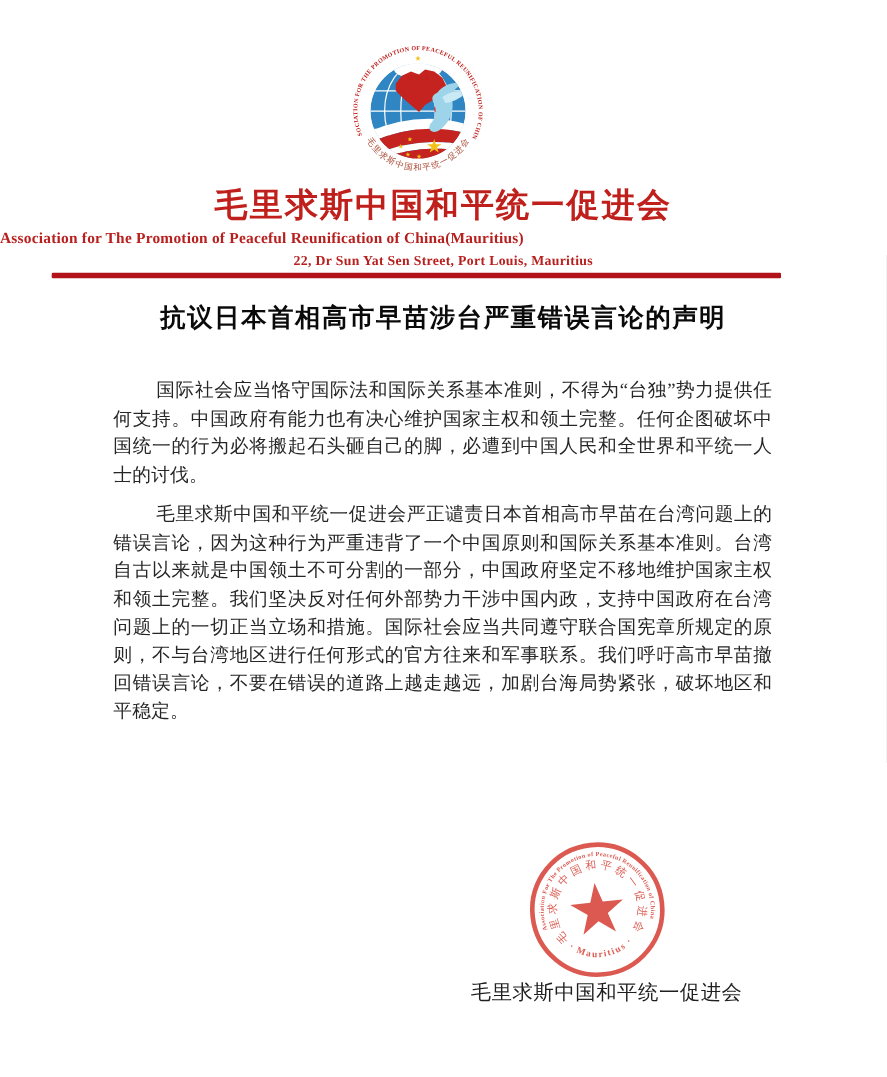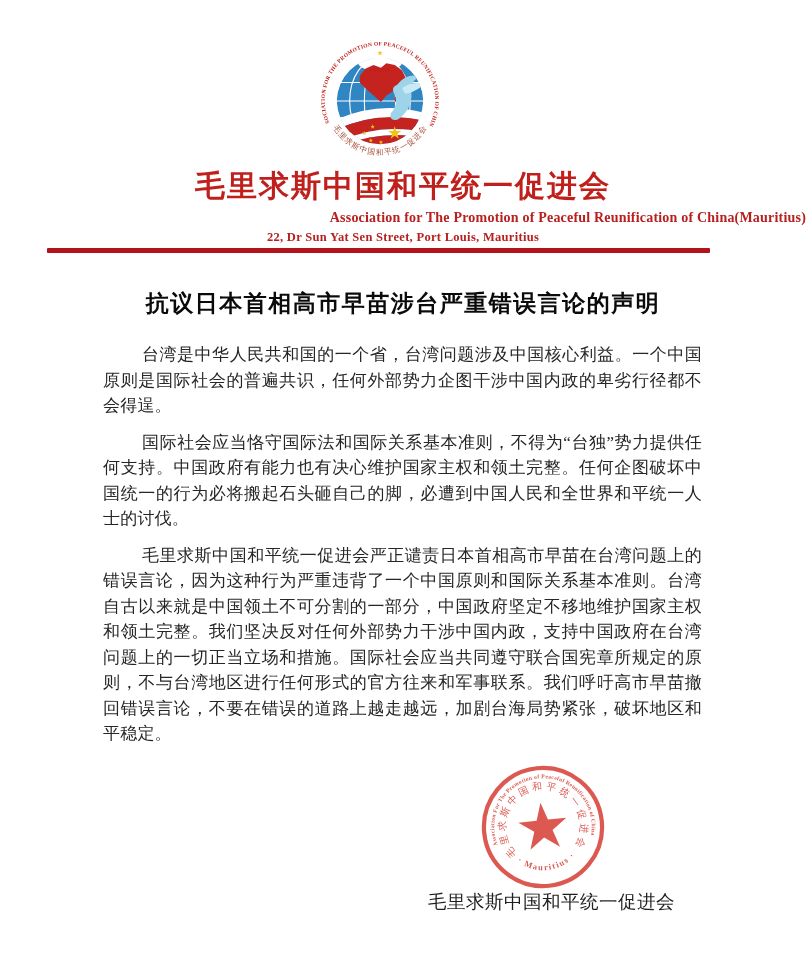--- a/index.html
+++ b/index.html
@@ -12,30 +12,30 @@
     font-family:"Liberation Serif","DejaVu Serif",serif;
   }
   .abs{position:absolute;}
   .logo{left:306px;top:20px;width:148px;height:138px;}
   .org-cn{
     left:0;top:166px;width:806px;text-align:center;
     font-family:"Liberation Sans","DejaVu Sans",sans-serif;
     font-weight:bold;font-size:30px;letter-spacing:2px;color:#c0201c;
   }
   .org-en{
-    left:0;top:210px;width:806px;text-align:right;
+    left:0;top:210px;width:806px;text-align:left;
     font-weight:bold;font-size:14px;color:#b7201e;letter-spacing:0.2px;
   }
   .org-addr{
     left:0;top:230px;width:806px;text-align:center;
     font-weight:bold;font-size:12.5px;color:#b7201e;letter-spacing:0.3px;
   }
   .divider{left:47px;top:248px;width:663px;height:5px;background:#b2121a;border-radius:1px;}
   .stmt-title{
-    left:0;top:288px;width:806px;text-align:center;
+    left:0;top:273px;width:806px;text-align:center;
     font-weight:bold;font-size:23px;color:#0a0a0a;letter-spacing:1.5px;
   }
   .stmt-body{left:103px;top:342px;width:599px;}
   .stmt-body p{
     margin:0 0 11px 0;
     font-size:17px;line-height:25.5px;color:#262626;
     text-align:justify;text-indent:2.3em;
     letter-spacing:0.2px;
   }
   .seal{left:468px;top:752px;width:150px;height:150px;}
@@ -109,21 +109,20 @@
   </div>
 
   <div class="abs org-cn">毛里求斯中国和平统一促进会</div>
   <div class="abs org-en">Association for The Promotion of  Peaceful Reunification of China(Mauritius)</div>
   <div class="abs org-addr">22, Dr Sun Yat Sen Street, Port Louis, Mauritius</div>
   <div class="abs divider"></div>
 
   <div class="abs stmt-title">抗议日本首相高市早苗涉台严重错误言论的声明</div>
 
   <div class="abs stmt-body">
-    <p>台湾是中华人民共和国的一个省，台湾问题涉及中国核心利益。一个中国原则是国际社会的普遍共识，任何外部势力企图干涉中国内政的卑劣行径都不会得逞。</p>
     <p>国际社会应当恪守国际法和国际关系基本准则，不得为“台独”势力提供任何支持。中国政府有能力也有决心维护国家主权和领土完整。任何企图破坏中国统一的行为必将搬起石头砸自己的脚，必遭到中国人民和全世界和平统一人士的讨伐。</p>
     <p>毛里求斯中国和平统一促进会严正谴责日本首相高市早苗在台湾问题上的错误言论，因为这种行为严重违背了一个中国原则和国际关系基本准则。台湾自古以来就是中国领土不可分割的一部分，中国政府坚定不移地维护国家主权和领土完整。我们坚决反对任何外部势力干涉中国内政，支持中国政府在台湾问题上的一切正当立场和措施。国际社会应当共同遵守联合国宪章所规定的原则，不与台湾地区进行任何形式的官方往来和军事联系。我们呼吁高市早苗撤回错误言论，不要在错误的道路上越走越远，加剧台海局势紧张，破坏地区和平稳定。</p>
   </div>
 
   <div class="abs seal">
     <svg viewBox="0 0 160 160" width="150" height="150">
       <defs>
         <path id="seal-arc-en" d="M 46.6,119.8 A 52,52 0 1 1 113.4,119.8" fill="none"></path>
         <path id="seal-arc-cn" d="M 49.4,105.7 A 40,40 0 1 1 110.6,105.7" fill="none"></path>
         <path id="seal-arc-bottom" d="M 48,113 A 46,46 0 0 0 112,113" fill="none"></path>

